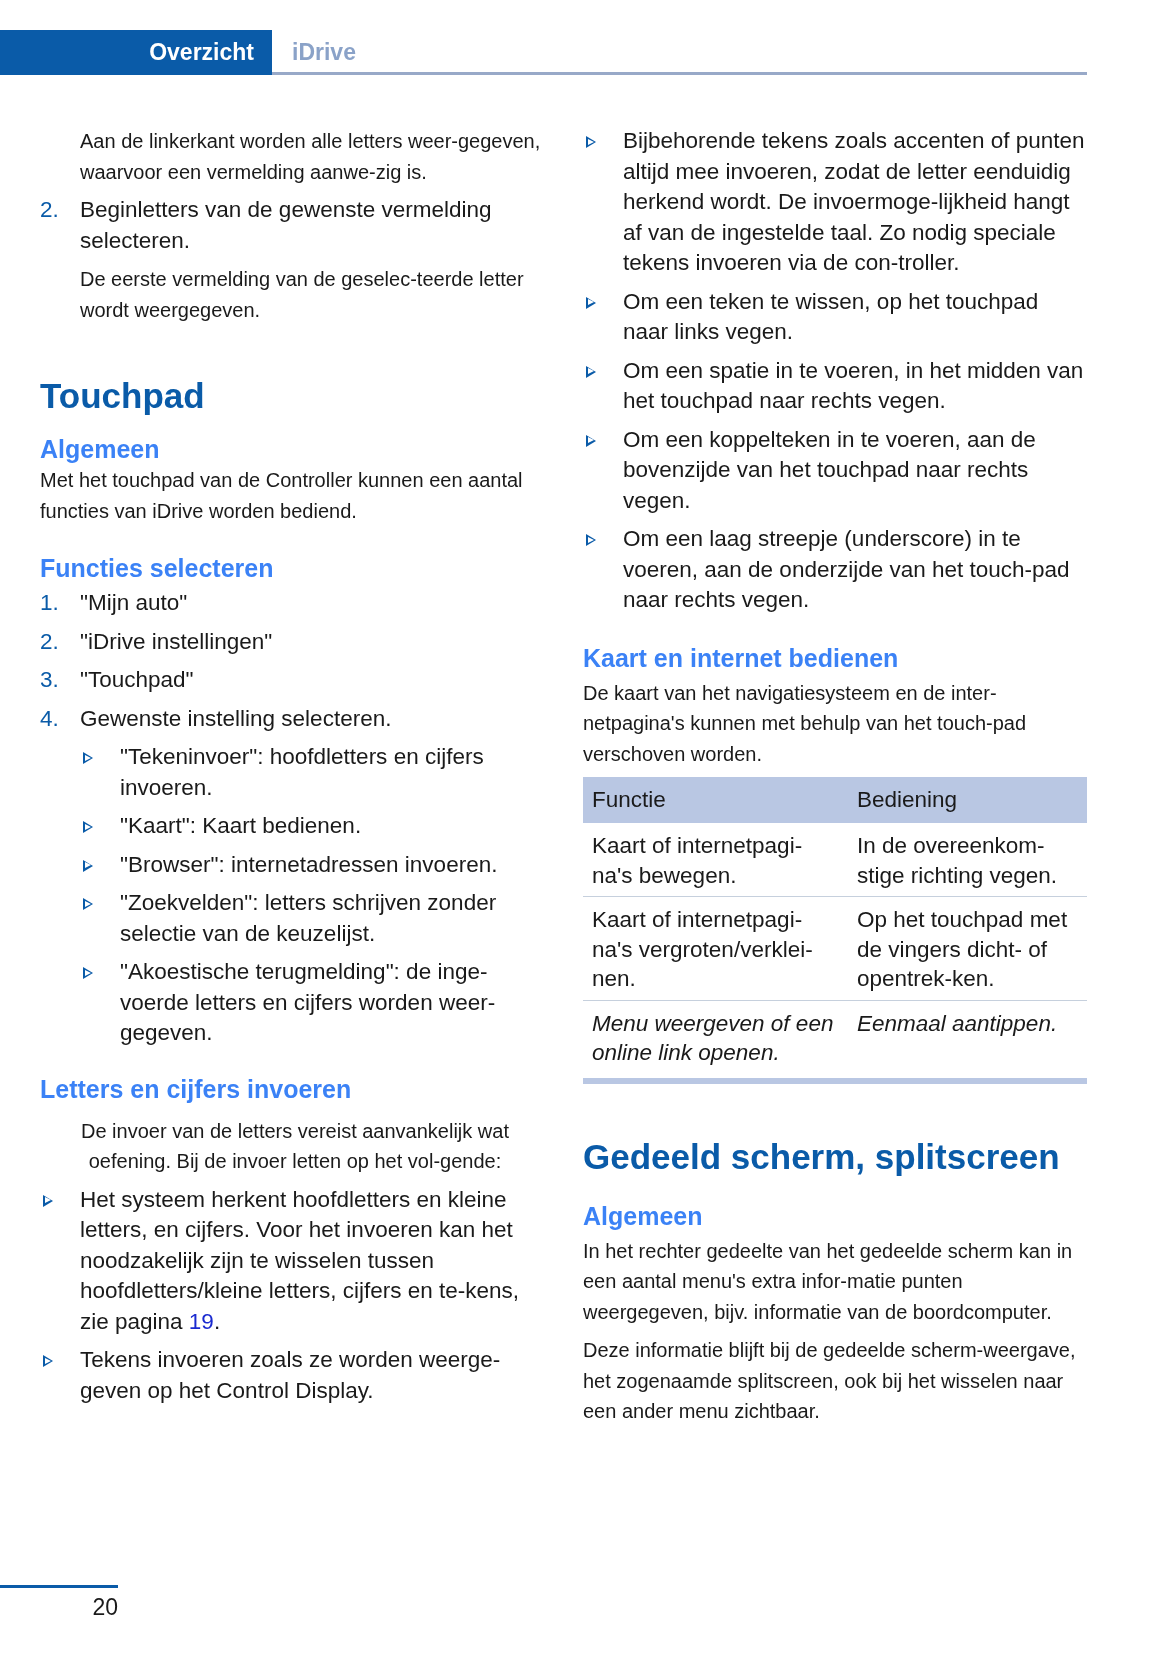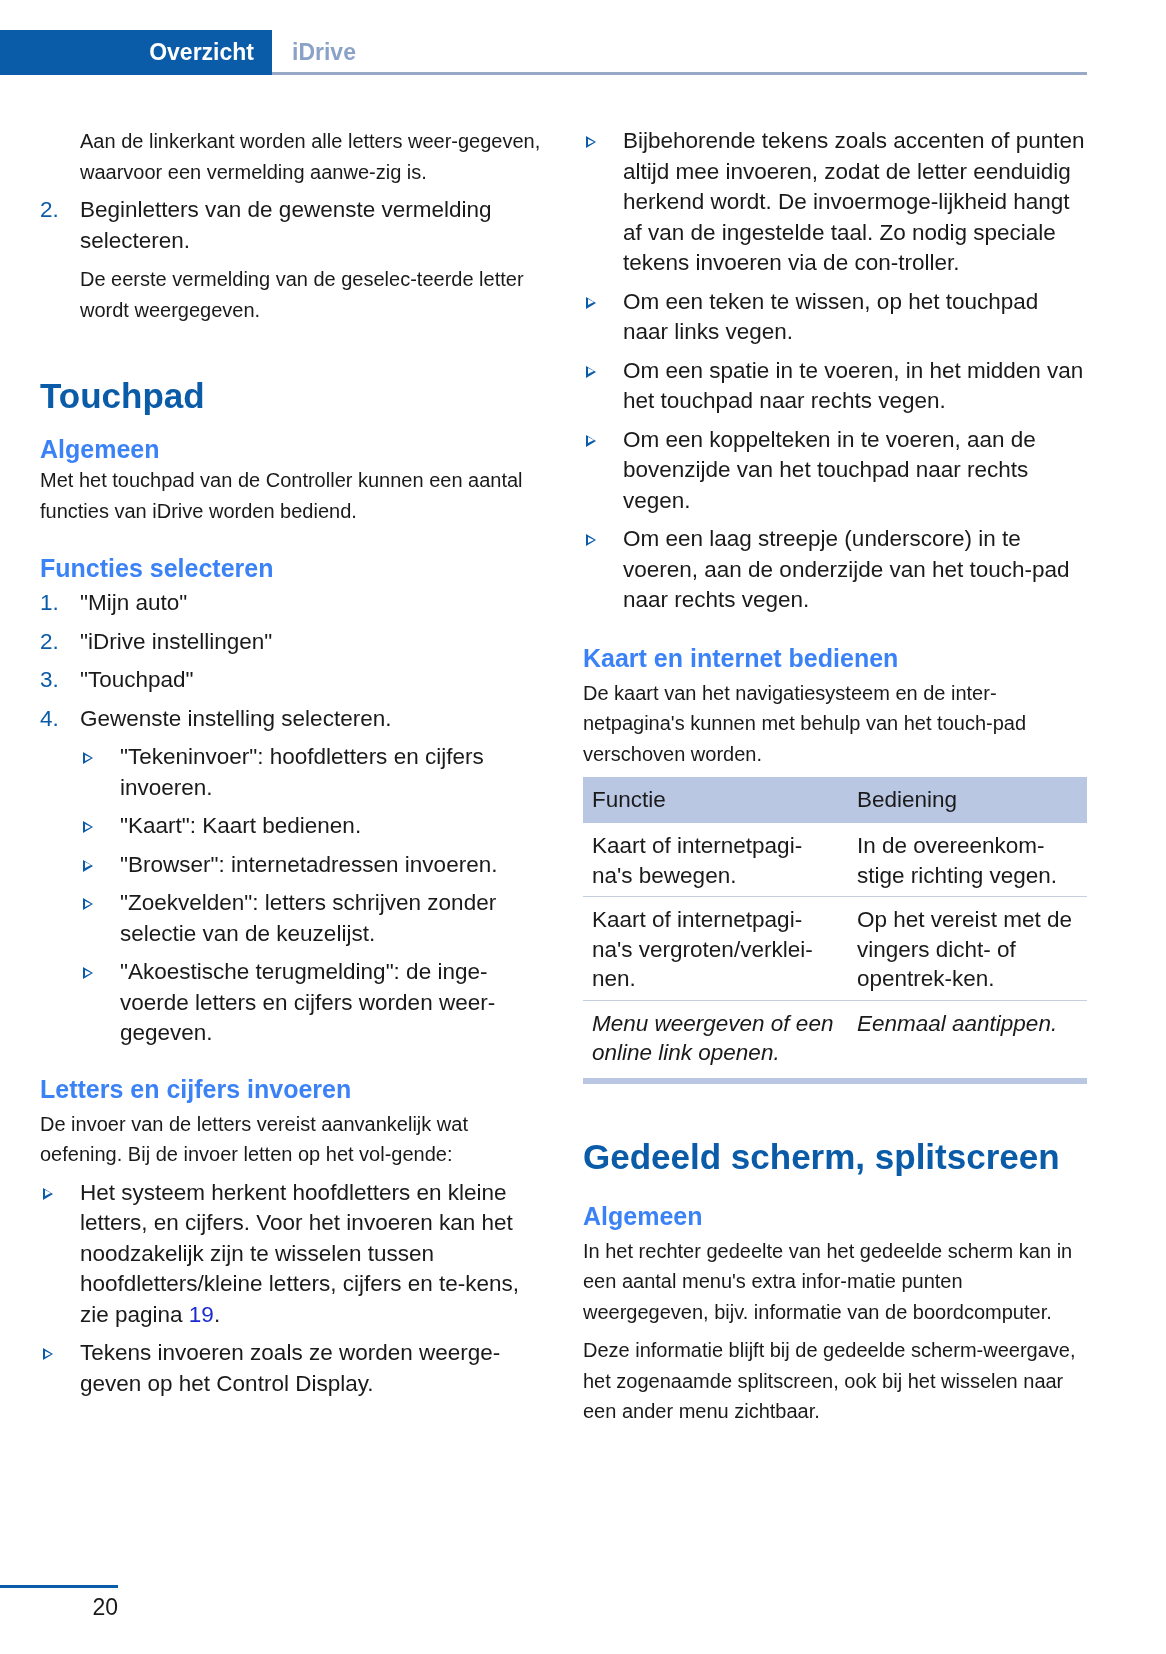--- a/index.html
+++ b/index.html
@@ -101,21 +101,21 @@
   <div class="ul-item sub">
     <span class="tri"></span>
     <span>"Zoekvelden": letters schrijven zonder selectie van de keuzelijst.</span>
   </div>
   <div class="ul-item sub">
     <span class="tri"></span>
     <span>"Akoestische terugmelding": de inge-voerde letters en cijfers worden weer-gegeven.</span>
   </div>
 
   <h2 class="h2" style="margin-top:24px;">Letters en cijfers invoeren</h2>
-  <p style="margin-top:4px;">De invoer van de letters vereist aanvankelijk wat oefening. Bij de invoer letten op het vol-gende:</p>
+  <p style="margin-top:11px;text-align:center;">De invoer van de letters vereist aanvankelijk wat oefening. Bij de invoer letten op het vol-gende:</p>
   <div class="ul-item">
     <span class="tri"></span>
     <span>Het systeem herkent hoofdletters en kleine letters, en cijfers. Voor het invoeren kan het noodzakelijk zijn te wisselen tussen hoofdletters/kleine letters, cijfers en te-kens, zie pagina </span><span class="link">19</span><span>.</span>
   </div>
   <div class="ul-item">
     <span class="tri"></span>
     <span>Tekens invoeren zoals ze worden weerge-geven op het Control Display.</span>
   </div>
 </div>
 
@@ -151,21 +151,21 @@
         <th>Bediening</th>
       </tr>
     </thead>
     <tbody>
       <tr>
         <td>Kaart of internetpagi-na's bewegen.</td>
         <td>In de overeenkom-stige richting vegen.</td>
       </tr>
       <tr>
         <td>Kaart of internetpagi-na's vergroten/verklei-nen.</td>
-        <td>Op het vereist met de vingers dicht- of opentrek-ken.</td>
+        <td>Op het touchpad met de vingers dicht- of opentrek-ken.</td>
       </tr>
       <tr class="last">
         <td>Menu weergeven of een online link openen.</td>
         <td>Eenmaal aantippen.</td>
       </tr>
     </tbody>
   </table>
   <div class="table-foot"></div>
 
   <h1 class="h1" style="margin-top:52px;">Gedeeld scherm, splitscreen</h1>

